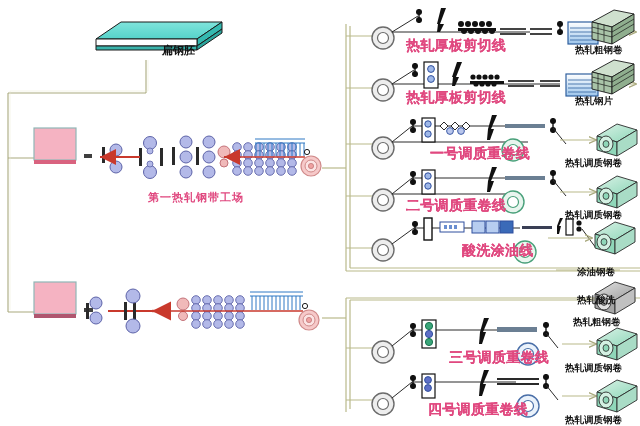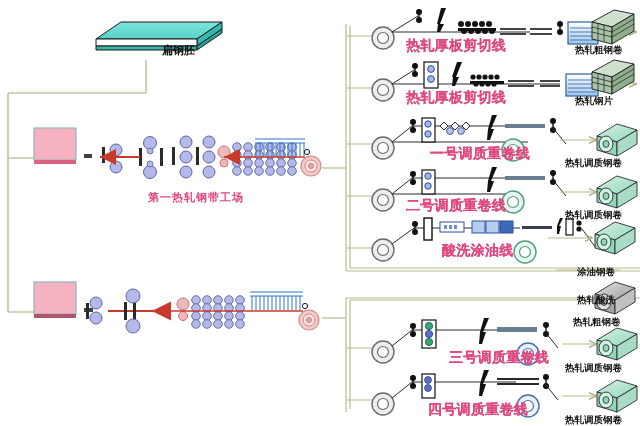--- a/index.html
+++ b/index.html
@@ -594,21 +594,21 @@
   </svg>
 
   <div class="lbl slab-name" style="left:162px;top:45px;">扁钢胚</div>
 
   <div class="lbl plant-name" style="left:148px;top:192px;">第一热轧钢带工场</div>
 
   <div class="lbl line-name" style="left:406px;top:38px;">热轧厚板剪切线</div>
   <div class="lbl line-name" style="left:406px;top:90px;">热轧厚板剪切线</div>
   <div class="lbl line-name" style="left:406px;top:146px;margin-left:24px;">一号调质重卷线</div>
   <div class="lbl line-name" style="left:406px;top:198px;">二号调质重卷线</div>
-  <div class="lbl line-name" style="left:414px;top:243px;padding-left:28px;">酸洗涂油线</div>
+  <div class="lbl line-name" style="left:434px;top:243px;padding-left:28px;">酸洗涂油线</div>
   <div class="lbl line-name" style="left:449px;top:350px;">三号调质重卷线</div>
   <div class="lbl line-name" style="left:428px;top:402px;">四号调质重卷线</div>
 
   <div class="lbl prod-name" style="left:575px;top:45px;">热轧粗钢卷</div>
   <div class="lbl prod-name" style="left:575px;top:96px;">热轧钢片</div>
   <div class="lbl prod-name" style="left:565px;top:158px;">热轧调质钢卷</div>
   <div class="lbl prod-name" style="left:565px;top:210px;">热轧调质钢卷</div>
   <div class="lbl prod-name" style="left:577px;top:255px;margin-top:40px;">热轧酸洗</div>
   <div class="lbl prod-name" style="left:577px;top:267px;">涂油钢卷</div>
   <div class="lbl prod-name" style="left:573px;top:317px;">热轧粗钢卷</div>

